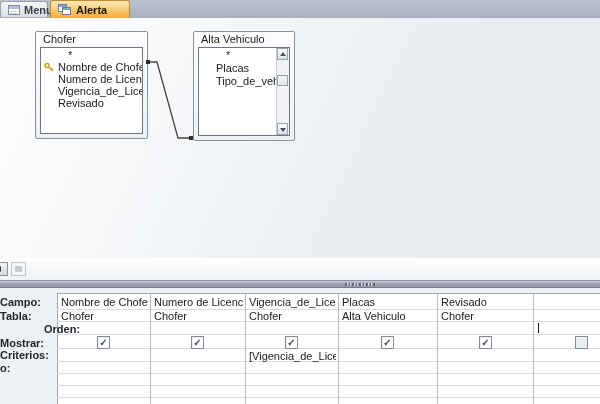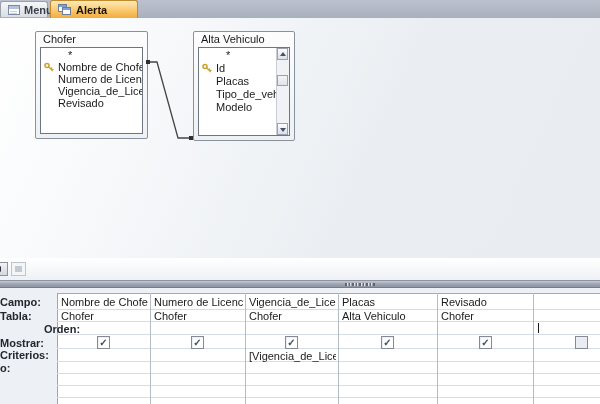--- a/index.html
+++ b/index.html
@@ -9,21 +9,21 @@
     background:#edf1f6;
   }
   
   .tabbar{position:absolute;left:0;top:0;width:600px;height:18px;
     background:linear-gradient(180deg,#bcc2cd 0%,#a9b0bd 100%);
     border-bottom:1px solid #7d8390;}
   .tab{position:absolute;top:1px;height:16px;border-radius:3px 3px 0 0;
     display:flex;align-items:center;gap:4px;padding:0 7px;box-sizing:border-box;}
   .tab.inactive{left:0;width:48px;background:linear-gradient(180deg,#f6f7f9,#d9dde3);
     border:1px solid #99a0ab;border-bottom:none;color:#3a3f48;font-weight:600;}
-  .tab.active{left:50px;width:88px;top:0;height:18px;
+  .tab.active{left:50px;width:80px;top:0;height:18px;
     background:linear-gradient(180deg,#fdeab8 0%,#f9c96e 55%,#f5aa3e 100%);
     border:1px solid #c08a2f;border-bottom:none;color:#1c1306;font-weight:700;}
   .tab .lbl{white-space:nowrap;}
   .icon-form{width:12px;height:10px;border:1px solid #7c8aa5;background:#fff;box-sizing:border-box;position:relative;flex:0 0 auto;}
   .icon-form:before{content:"";position:absolute;left:0;top:0;right:0;height:3px;background:#b4c3da;}
   .icon-form:after{content:"";position:absolute;left:1px;top:5px;width:7px;height:1px;background:#c6d2e4;box-shadow:0 2px 0 #c6d2e4;}
   .icon-query{position:relative;width:14px;height:12px;flex:0 0 auto;}
   .icon-query .sheet{position:absolute;width:9px;height:8px;background:#fff;border:1px solid #6d7c97;box-sizing:border-box;}
   .icon-query .sheet:before{content:"";position:absolute;left:0;top:0;right:0;height:2px;background:#7ea2d8;}
   .icon-query .s1{left:0;top:0;}
@@ -116,30 +116,22 @@
         <div class="frow"><span>Revisado</span></div>
       </div>
     </div>
 
     <div class="tablebox box2" style="left:193px;top:13px;width:102px;height:110px;">
       <div class="title">Alta Vehiculo</div>
       <div class="fieldlist">
         <div style="position:absolute;left:0;top:0;right:12px;bottom:0;overflow:hidden;">
           <div style="height:1px;"></div>
           <div class="frow star"><span>*</span></div>
-          <div class="frow">
-            <svg class="keyicon" viewBox="0 0 11 11">
-                <circle cx="3" cy="3.4" r="2" fill="none" stroke="#c9a227" stroke-width="1.5"></circle>
-                <path d="M4.5 4.8 L8.8 9.1 M6.6 6.9 L8 5.6 M8 8.3 L9.3 7.1" stroke="#c9a227" stroke-width="1.3" fill="none"></path>
-              </svg>
-            <span>Id</span>
-          </div>
           <div class="frow"><span>Placas</span></div>
           <div class="frow"><span>Tipo_de_vehiculo</span></div>
-          <div class="frow"><span>Modelo</span></div>
         </div>
         <div class="vscroll">
           <div class="sbtn up">
               <span class="tri-up"></span>
             </div>
           <div class="thumb"></div>
           <div class="sbtn down">
               <span class="tri-down"></span>
             </div>
         </div>

